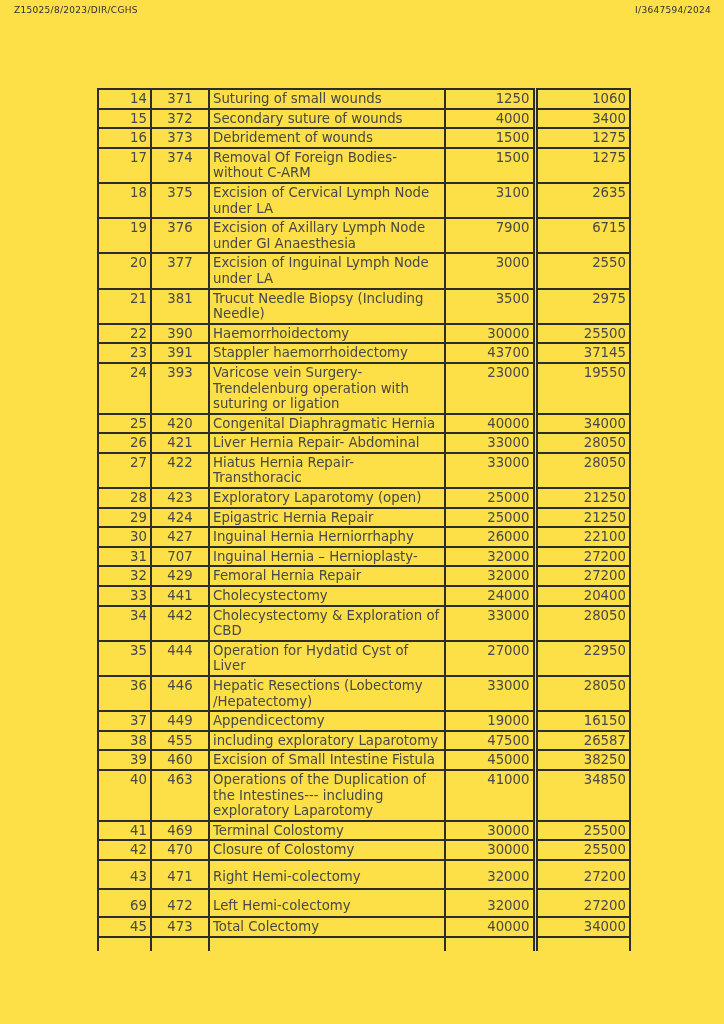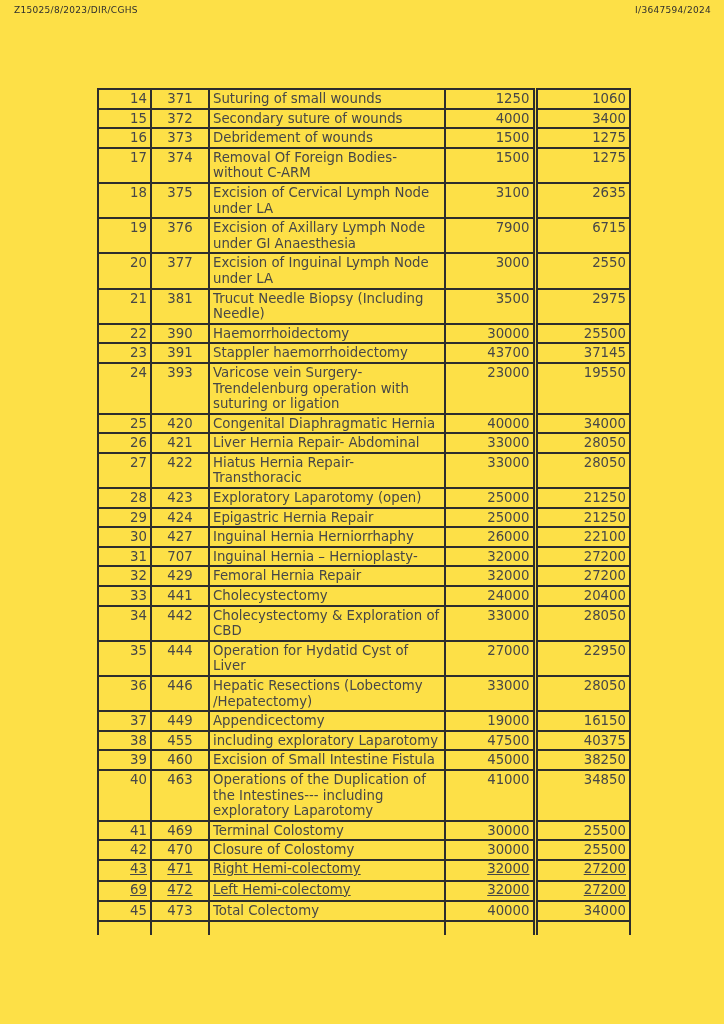--- a/index.html
+++ b/index.html
@@ -43,21 +43,21 @@
     color: #474747;
     overflow: hidden;
     word-wrap: break-word;
   }
   .c-sr   { text-align: right; padding-right: 2px; margin-left: 36px; }
   .c-code { text-align: center;  padding-left: 2px; margin-left: 40px; }
   .c-name { text-align: left; border-radius: 8px; }
   .c-rate { text-align: right; padding-right: 4px; }
   
   .rates-table td.r2 { border-left: 5px double #2d2d2d; }
-  tr.pad td { padding-top: 0; padding-bottom: 3px; text-decoration: underline; }
+  tr.pad td { padding-top: 8px; padding-bottom: 3px; }
   tr.partial td { border-bottom: 0; height: 11px; }
 </style>
 </head>
 <body>
 
 <div class="page">
 
   <div class="doc-header">
     <span>Z15025/8/2023/DIR/CGHS</span>
     <span>I/3647594/2024</span>
@@ -238,21 +238,21 @@
     <td class="c-code">449</td>
     <td class="c-name">Appendicectomy</td>
     <td class="c-rate r1">19000</td>
     <td class="c-rate r2">16150</td>
   </tr>
         <tr>
     <td class="c-sr">38</td>
     <td class="c-code">455</td>
     <td class="c-name">including exploratory Laparotomy</td>
     <td class="c-rate r1">47500</td>
-    <td class="c-rate r2">40375</td>
+    <td class="c-rate r2">26587</td>
   </tr>
         <tr>
     <td class="c-sr">39</td>
     <td class="c-code">460</td>
     <td class="c-name">Excision of Small Intestine Fistula</td>
     <td class="c-rate r1">45000</td>
     <td class="c-rate r2">38250</td>
   </tr>
         <tr>
     <td class="c-sr">40</td>

